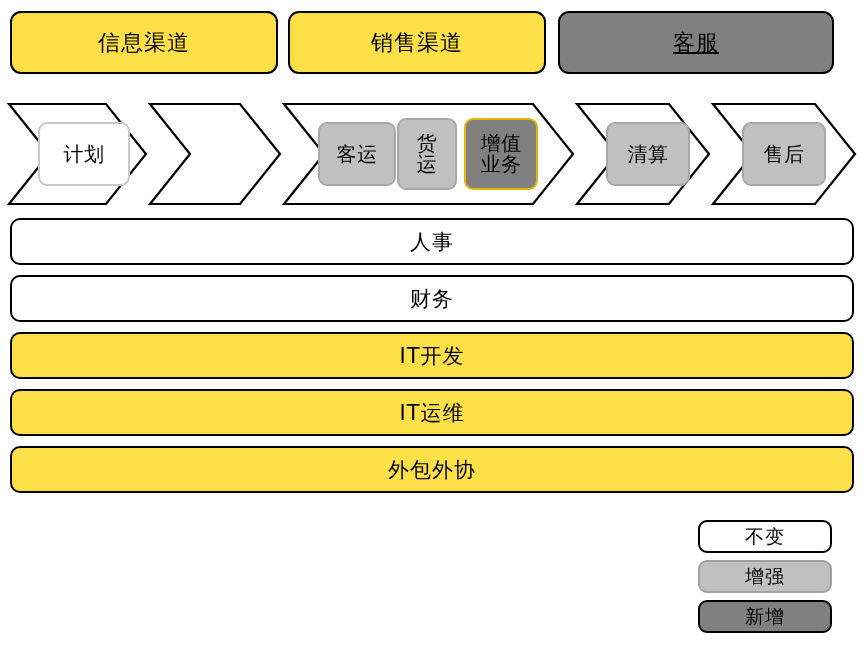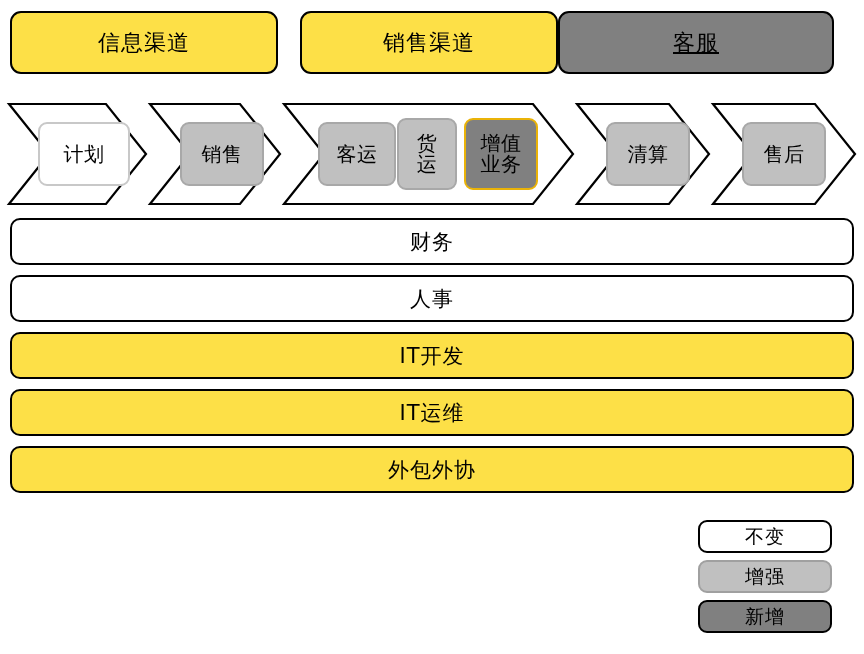--- a/index.html
+++ b/index.html
@@ -138,21 +138,21 @@
     color: #000000;
   }
 </style>
 </head>
 <body>
 
 <div id="channel-row">
   <div class="channel-box fill-light" style="left:10px; width:268px;">
     <span>信息渠道</span>
   </div>
-  <div class="channel-box fill-light" style="left:300px; width:258px;">
+  <div class="channel-box fill-light" style="left:288px; width:258px;">
     <span>销售渠道</span>
   </div>
   <div class="channel-box fill-dark" style="left:558px; width:276px;">
     <span>客服</span>
   </div>
 </div>
 
 <div id="process-band">
   <svg class="chev-svg" viewBox="0 0 864 116" preserveAspectRatio="none">
 
@@ -164,23 +164,20 @@
 
     <path class="chev-path" d="M 577,8 L 669,8 L 709,58 L 669,108 L 577,108 L 617,58 Z"></path>
 
     <path class="chev-path" d="M 713,8 L 815,8 L 855,58 L 815,108 L 713,108 L 753,58 Z"></path>
   </svg>
 
   <div class="stage-box stage-unchanged" style="left:38px; top:26px; width:92px; height:64px;">
     <span>计划</span>
   </div>
 
-  <div class="stage-box stage-enhanced" style="left:180px; top:26px; width:84px; height:64px;">
-    <span>销售</span>
-  </div>
 
   <div class="stage-box stage-enhanced" style="left:312px; top:26px; width:78px; height:64px;margin-left:6px;">
     <span>客运</span>
   </div>
   <div class="stage-box stage-enhanced" style="left:397px; top:22px; width:60px; height:72px;">
     <span style="display:inline-block; width:1.15em;">货运</span>
   </div>
   <div class="stage-box stage-new" style="left:464px; top:22px; width:74px; height:72px;">
     <span style="display:inline-block; width:2.25em;">增值业务</span>
   </div>
@@ -189,24 +186,24 @@
     <span>清算</span>
   </div>
 
   <div class="stage-box stage-enhanced" style="left:742px; top:26px; width:84px; height:64px;">
     <span>售后</span>
   </div>
 </div>
 
 <div id="support-stack">
   <div class="support-bar fill-white">
+    <span>人事</span>
+  </div>
+  <div class="support-bar fill-white">
     <span>财务</span>
-  </div>
-  <div class="support-bar fill-white">
-    <span>人事</span>
   </div>
   <div class="support-bar fill-light">
     <span>IT开发</span>
   </div>
   <div class="support-bar fill-light">
     <span>IT运维</span>
   </div>
   <div class="support-bar fill-light">
     <span>外包外协</span>
   </div>

